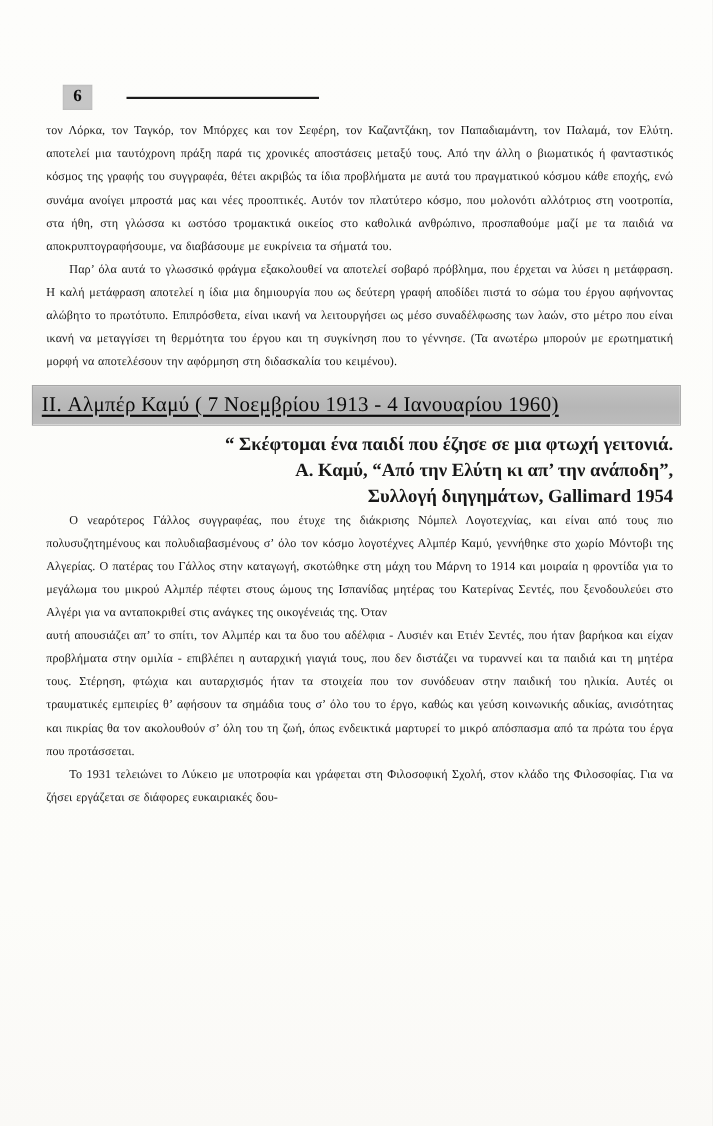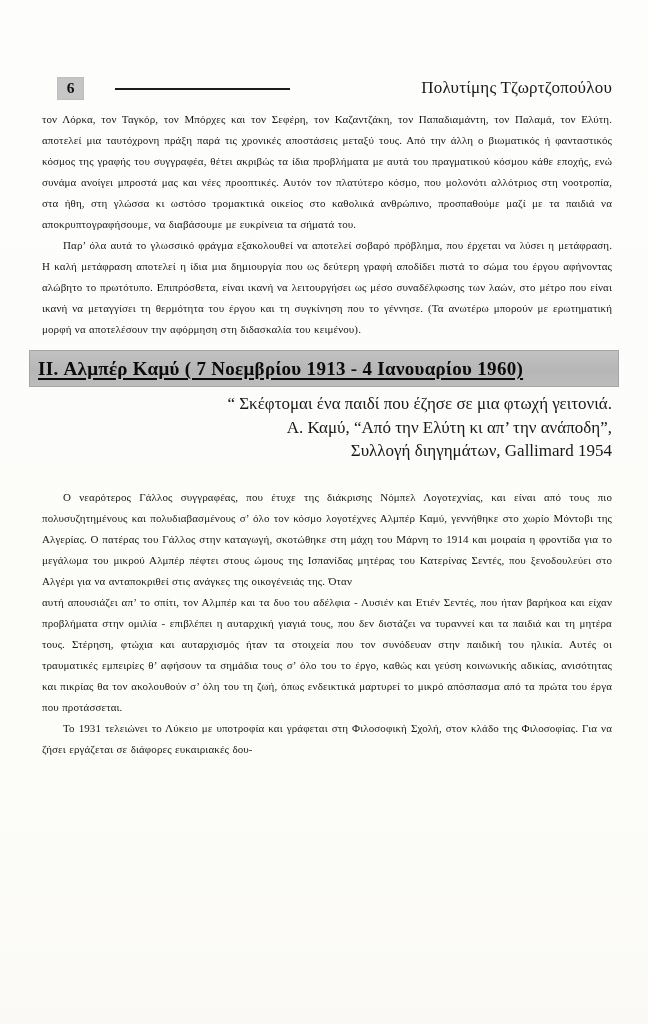--- a/index.html
+++ b/index.html
@@ -64,52 +64,52 @@
   p.body-p.indent { text-indent: 21px; }
 
   
   .section-bar {
     margin: 11px -6px 6px -12px;
     background: linear-gradient(180deg, #c2c2c2 0%, #b6b6b6 55%, #bcbcbc 100%);
     box-shadow: 0 0 0 1px #a6a6a6;
     padding: 3px 8px 5px 8px;
   }
   .section-bar .heading-text {
-    font-weight: bold;
+    font-weight: normal;
     font-size: 19px;
     letter-spacing: 0.3px;
     color: #0a0a0a;
     text-decoration: underline;
     text-decoration-thickness: 1.5px;
     text-underline-offset: 3px;
   }
 
   
   .epigraph {
     margin-top: 5px;
     text-align: right;
     font-size: 17px;
     line-height: 23.5px;
     color: #181818;
+    font-weight: bold;
   }
 
   
-  .bio-start { margin-top: 24px; }
+  .bio-start { }
 </style>
 </head>
 <body>
 
 <div class="page">
 
   <header class="running-header">
     <span class="pagenum-box">
       <span>6</span>
     </span>
     <span class="header-rule"></span>
-    <span class="header-author">Πολυτίμης Τζωρτζοπούλου</span>
   </header>
 
   <main>
 
     <p class="body-p">τον Λόρκα, τον Ταγκόρ, τον Μπόρχες και τον Σεφέρη, τον Καζαντζάκη, τον Παπαδιαμάντη, τον Παλαμά, τον Ελύτη. αποτελεί μια ταυτόχρονη πράξη παρά τις χρονικές αποστάσεις μεταξύ τους. Από την άλλη ο βιωματικός ή φανταστικός κόσμος της γραφής του συγγραφέα, θέτει ακριβώς τα ίδια προβλήματα με αυτά του πραγματικού κόσμου κάθε εποχής, ενώ συνάμα ανοίγει μπροστά μας και νέες προοπτικές. Αυτόν τον πλατύτερο κόσμο, που μολονότι αλλότριος στη νοοτροπία, στα ήθη, στη γλώσσα κι ωστόσο τρομακτικά οικείος στο καθολικά ανθρώπινο, προσπαθούμε μαζί με τα παιδιά να αποκρυπτογραφήσουμε, να διαβάσουμε με ευκρίνεια τα σήματά του.</p>
 
     <p class="body-p indent">Παρ’ όλα αυτά το γλωσσικό φράγμα εξακολουθεί να αποτελεί σοβαρό πρόβλημα, που έρχεται να λύσει η μετάφραση. Η καλή μετάφραση αποτελεί η ίδια μια δημιουργία που ως δεύτερη γραφή αποδίδει πιστά το σώμα του έργου αφήνοντας αλώβητο το πρωτότυπο. Επιπρόσθετα, είναι ικανή να λειτουργήσει ως μέσο συναδέλφωσης των λαών, στο μέτρο που είναι ικανή να μεταγγίσει τη θερμότητα του έργου και τη συγκίνηση που το γέννησε. (Τα ανωτέρω μπορούν με ερωτηματική μορφή να αποτελέσουν την αφόρμηση στη διδασκαλία του κειμένου).</p>
 
     <h2 class="section-bar">
       <span class="heading-text">II. Αλμπέρ Καμύ ( 7 Νοεμβρίου 1913 -  4 Ιανουαρίου 1960)</span>

